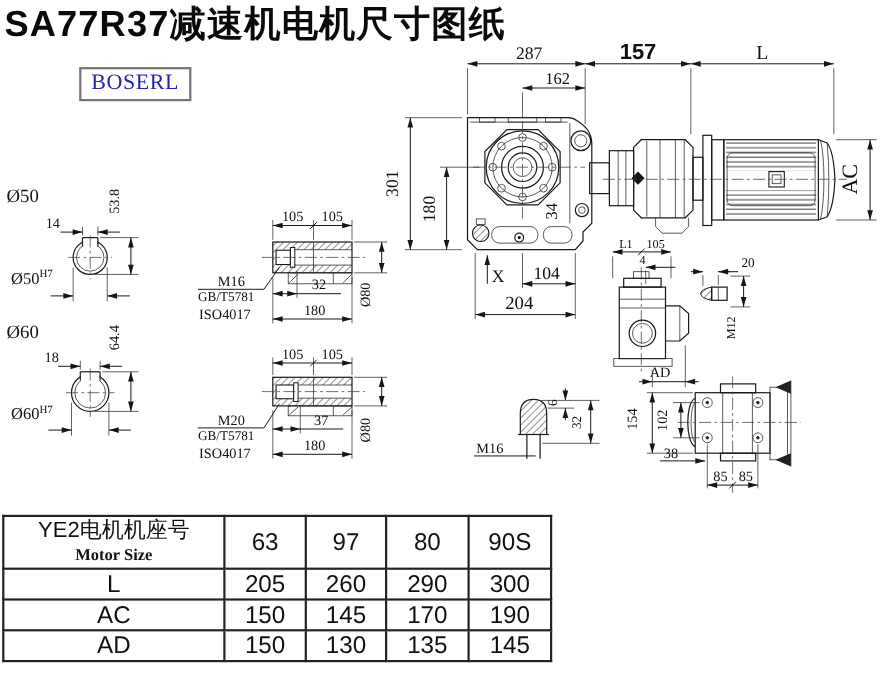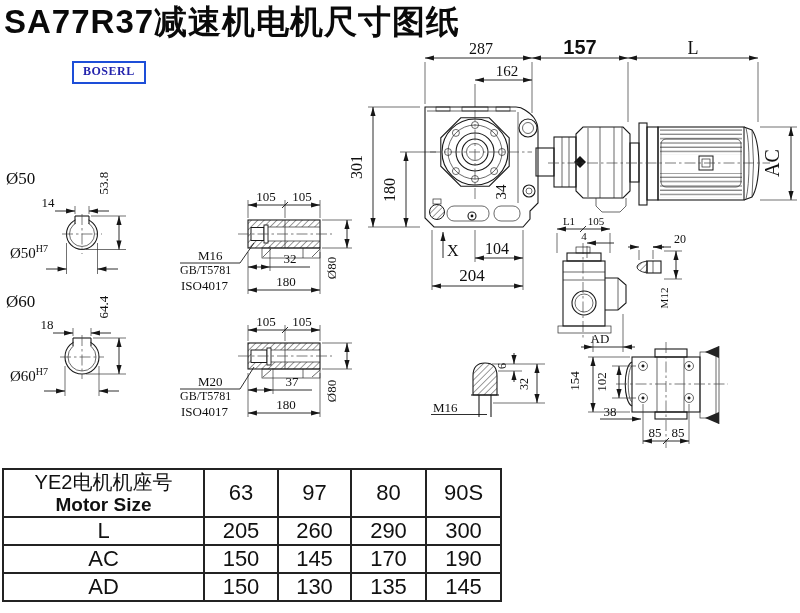--- a/index.html
+++ b/index.html
@@ -1,37 +1,37 @@
 <!DOCTYPE html>
 <html><head>
 <meta charset="utf-8">
 <style>
   html,body{margin:0;padding:0;background:#ffffff;}
   .page{position:relative;width:800px;height:613px;background:#fff;overflow:hidden;
         font-family:"Liberation Sans",sans-serif;color:#111;}
   .title{position:absolute;left:4px;top:0px;font-size:33px;font-weight:bold;
          letter-spacing:1px;color:#0a0a0a;white-space:nowrap;}
-  .logo{position:absolute;left:72px;top:61px;border:2px solid #1d4ed8;background:#fff;
+  .logo{position:absolute;left:72px;top:61px;border:2px solid #737373;background:#fff;
         padding:1px 9px 3px 9px;color:#2424ad;font-family:"Liberation Serif",serif;
-        font-weight:bold;font-size:12px;letter-spacing:.5px;}
+        font-weight:normal;font-size:20px;letter-spacing:.5px;}
   svg{position:absolute;left:0;top:0;}
   .ln{stroke:#1a1a1a;stroke-width:1.1;fill:none;}
   .tn{stroke:#2a2a2a;stroke-width:.7;fill:none;}
   .ext{stroke:#333;stroke-width:.7;fill:none;}
   .cl{stroke:#444;stroke-width:.7;fill:none;stroke-dasharray:11 3 2.5 3;}
   .dim{stroke:#161616;stroke-width:.9;fill:none;
        marker-start:url(#arw);marker-end:url(#arw);}
   .dim1{stroke:#161616;stroke-width:.9;fill:none;marker-end:url(#arw);}
   .dln{stroke:#161616;stroke-width:.9;fill:none;}
   text{font-family:"Liberation Serif","DejaVu Serif",serif;fill:#101010;}
   .mstable{position:absolute;left:2px;top:468px;border-collapse:collapse;table-layout:fixed;}
   .mstable td,.mstable th{border:2px solid #232323;text-align:center;vertical-align:middle;
         padding:0;background:#fff;}
   .hdr-cn{font-size:20px;font-weight:normal;line-height:24px;}
-  .hdr-en{font-family:Liberation Sans, sans-serif;font-size:19px;line-height:22px;}
+  .hdr-en{font-family:Liberation Serif, serif;font-size:15px;line-height:22px;}
   .sizecell{font-size:22px;margin-top:48px;}
   .valcell{font-size:22px;margin-left:29px;}
   .lblcell{font-size:22px;}
 </style>
 </head>
 <body>
 
 <div class="page">
 
   <div class="title">SA77R37减速机电机尺寸图纸</div>

